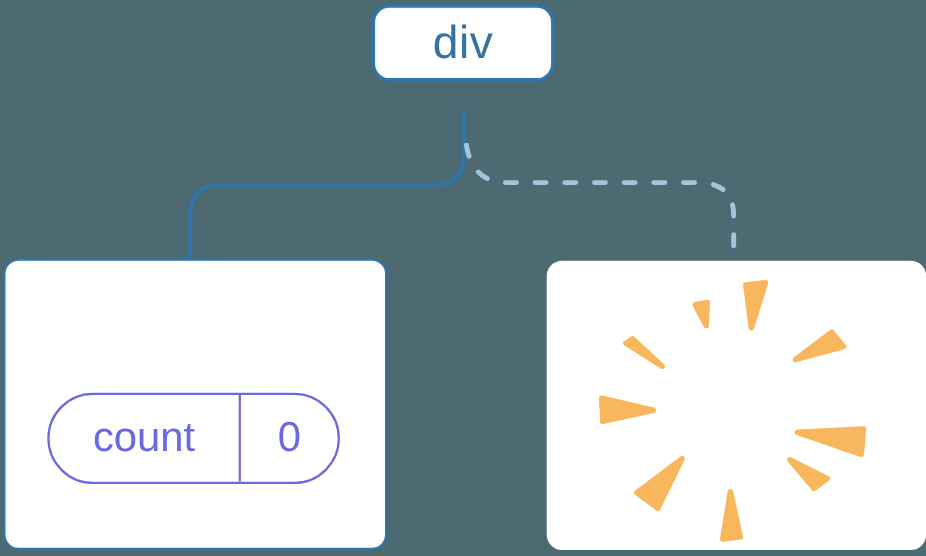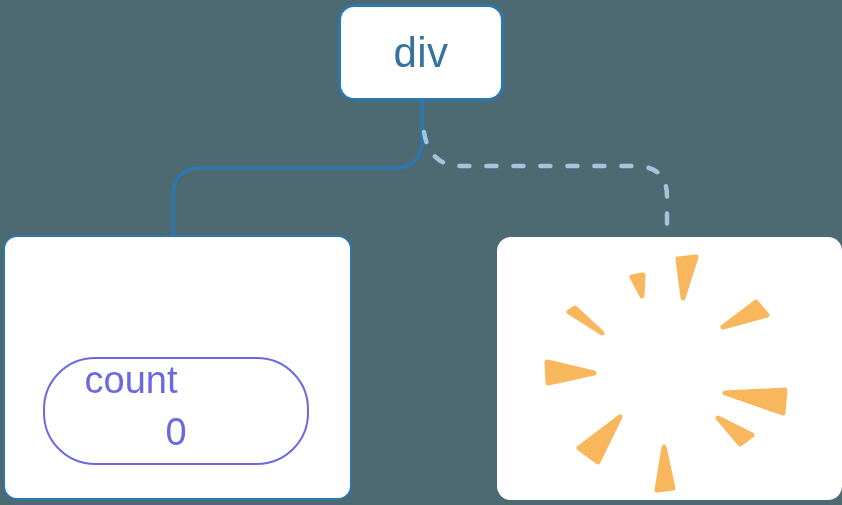--- a/index.html
+++ b/index.html
@@ -29,21 +29,21 @@
     left: 0; top: 0;
     width: 842px; height: 505px;
     pointer-events: none;
   }
   .node {
     position: absolute;
     background: var(--node-background);
   }
   .node-root {
     left: 338px; top: 4px;
-    width: 166px; height: 97px;
+    width: 166px; height: 70px;
     border: 3px solid var(--node-border-blue);
     border-radius: 16px;
     display: flex;
     align-items: center;
     justify-content: center;
   }
   .node-root-label {
     color: var(--node-text-blue);
     font-size: 42px;
     font-weight: 500;
@@ -61,27 +61,26 @@
     width: 100%;
     text-align: center;
     color: var(--node-text-blue);
     font-size: 38px;
     font-weight: 500;
     letter-spacing: 0.5px;
   }
   .state-pill {
     position: absolute;
     left: 38px; top: 120px;
-    width: 266px; height: 108px;
+    width: 266px; height: 83px;
     border: 2px solid var(--state-accent-indigo);
     border-radius: 52px;
     display: flex;
     align-items: stretch;
     overflow: hidden;
-    flex-direction: column;
   }
   .state-key-cell {
     width: 172px;
     display: flex;
     align-items: center;
     justify-content: center;
     color: var(--state-accent-indigo);
     font-size: 38px;
   }
   .state-divider {

